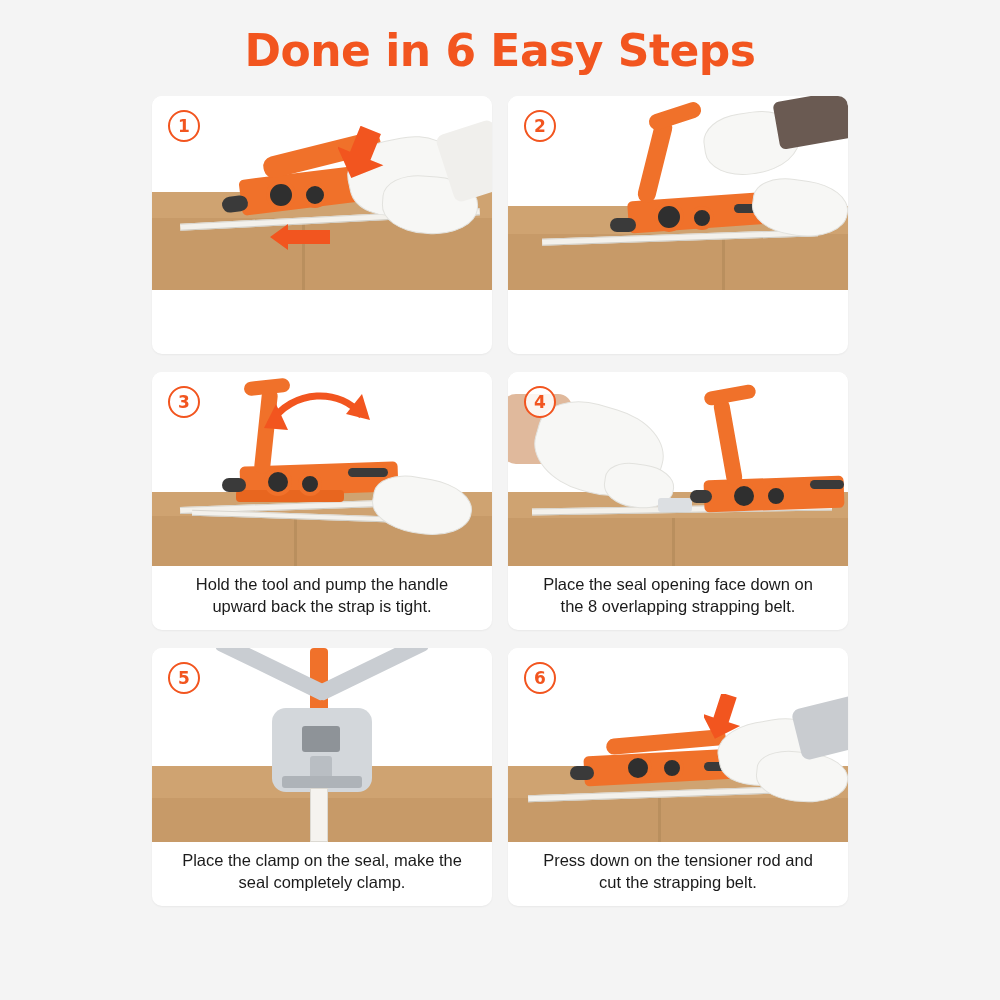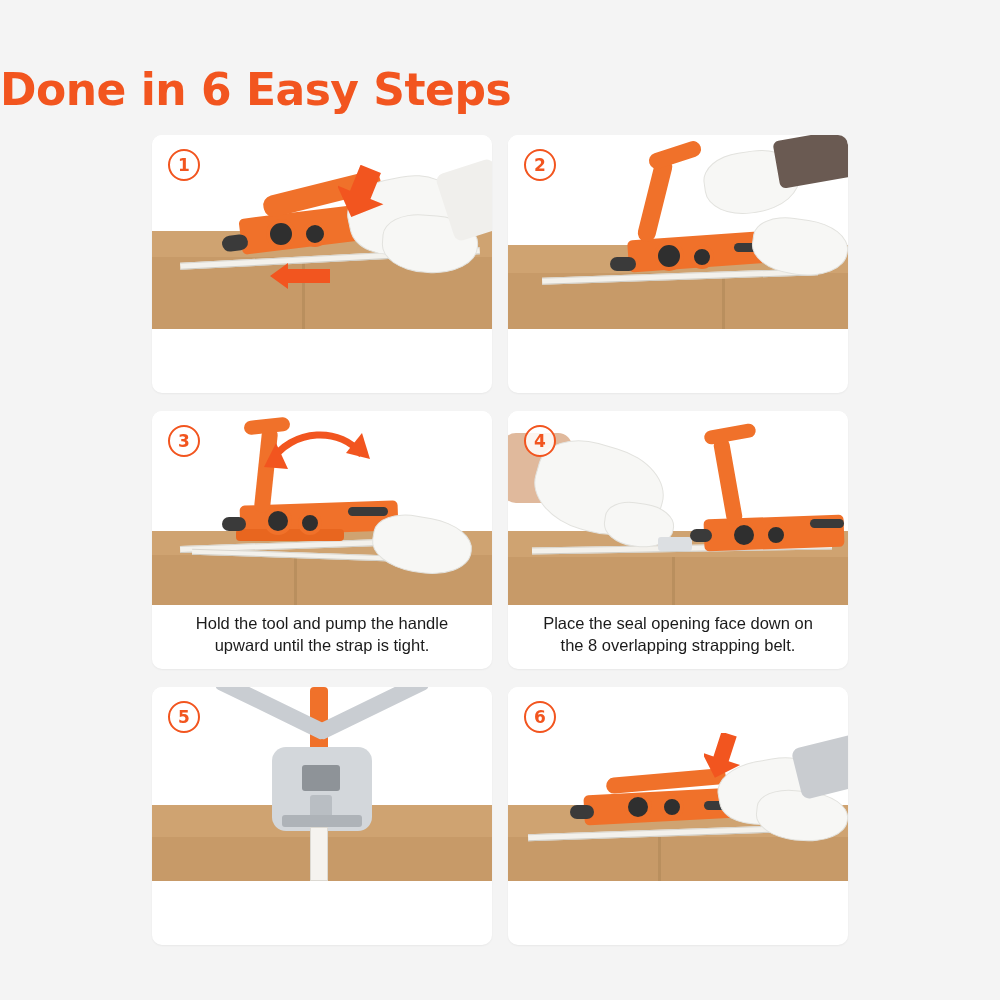--- a/index.html
+++ b/index.html
@@ -8,26 +8,26 @@
     background: #f4f4f4;
     font-family: "Liberation Sans", sans-serif;
   }
   #page {
     position: relative;
     width: 1000px; height: 1000px;
     background: #f4f4f4;
     overflow: hidden;
   }
   .title {
-    text-align: left;
+    text-align: center;
     font-size: 44px;
     font-weight: bold;
     color: #f2551f;
     letter-spacing: -0.5px;
-    padding-top: 64px;
+    padding-top: 25px;
     padding-bottom: 10px;
     font-family: "DejaVu Sans", sans-serif;
   }
   .grid {
     display: grid;
     grid-template-columns: 340px 340px;
     grid-template-rows: repeat(3, 258px);
     column-gap: 16px;
     row-gap: 18px;
     justify-content: center;
@@ -195,21 +195,21 @@
           <div class="tool-dark" style="left:196px;top:96px;width:40px;height:9px;border-radius:5px;"></div>
           <div class="glove" style="left:220px;top:106px;width:100px;height:56px;transform:rotate(10deg);"></div>
           <svg class="arrow-red" style="left:110px;top:14px;" width="110" height="48" viewBox="0 0 110 48">
             <path d="M8 38 C 30 2, 80 2, 100 30" stroke="#f2551f" stroke-width="7" fill="none"></path>
             <path d="M100 8 L108 34 L84 28 Z" fill="#f2551f"></path>
             <path d="M14 18 L2 42 L26 44 Z" fill="#f2551f"></path>
           </svg>
         </div>
         <div class="badge">3</div>
       </div>
-      <div class="caption">Hold the tool and pump the handle upward until the strap is tight.</div>
+      <div class="caption">Hold the tool and pump the handle upward back the strap is tight.</div>
     </div>
 
     <div class="card">
       <div class="photo">
         <div class="scene">
           <div class="box box-top" style="left:0;top:120px;width:340px;height:74px;"></div>
           <div class="box" style="left:0;top:146px;width:340px;height:48px;background:#c79a68;"></div>
           <div class="seam" style="left:164px;top:146px;width:3px;height:48px;"></div>
           <div class="strap" style="left:24px;top:134px;width:300px;height:7px;transform:rotate(-1deg);"></div>
           <div class="skin" style="left:-6px;top:22px;width:70px;height:70px;border-radius:14px;background:#e0b99c;"></div>
@@ -239,20 +239,21 @@
           <div class="steel" style="left:60px;top:12px;width:120px;height:16px;transform:rotate(26deg);"></div>
           <div class="steel" style="left:160px;top:12px;width:120px;height:16px;transform:rotate(-26deg);"></div>
           <div class="steel" style="left:120px;top:60px;width:100px;height:84px;border-radius:14px;background:#d3d7db;"></div>
           <div class="steel-dark" style="left:150px;top:78px;width:38px;height:26px;background:#8e9398;"></div>
           <div class="steel-dark" style="left:158px;top:108px;width:22px;height:26px;background:#b9bec3;"></div>
           <div class="steel-dark" style="left:130px;top:128px;width:80px;height:12px;background:#aeb3b8;"></div>
           <div class="strap" style="left:158px;top:140px;width:18px;height:54px;background:#f5f3ef;border:1px solid #dcd9d2;"></div>
         </div>
         <div class="badge">5</div>
       </div>
+      <div class="caption">Place the clamp on the seal, make the seal completely clamp.</div>
     </div>
 
     <div class="card">
       <div class="photo">
         <div class="scene">
           <div class="box box-top" style="left:0;top:118px;width:340px;height:76px;"></div>
           <div class="box" style="left:0;top:150px;width:340px;height:44px;background:#c79a68;"></div>
           <div class="seam" style="left:150px;top:150px;width:3px;height:44px;"></div>
           <div class="strap" style="left:20px;top:142px;width:300px;height:7px;transform:rotate(-2deg);"></div>
           <div class="tool-body" style="left:76px;top:104px;width:172px;height:30px;transform:rotate(-3deg);"></div>
@@ -263,16 +264,17 @@
           <div class="tool-dark" style="left:196px;top:114px;width:36px;height:9px;border-radius:5px;"></div>
           <div class="glove" style="left:210px;top:72px;width:108px;height:64px;transform:rotate(-10deg);"></div>
           <div class="glove" style="left:248px;top:104px;width:92px;height:50px;transform:rotate(6deg);"></div>
           <div class="sleeve" style="left:288px;top:54px;width:66px;height:52px;background:#c9ccd0;transform:rotate(-14deg);"></div>
           <svg class="arrow-red" style="left:196px;top:46px;" width="40" height="48" viewBox="0 0 40 48">
             <path d="M10 0 L26 0 L26 26 L38 26 L18 46 L-2 26 L10 26 Z" fill="#f2551f" transform="rotate(18 18 23)"></path>
           </svg>
         </div>
         <div class="badge">6</div>
       </div>
+      <div class="caption">Press down on the tensioner rod and cut the strapping belt.</div>
     </div>
 
   </div>
 </div>
 
 </body></html>

